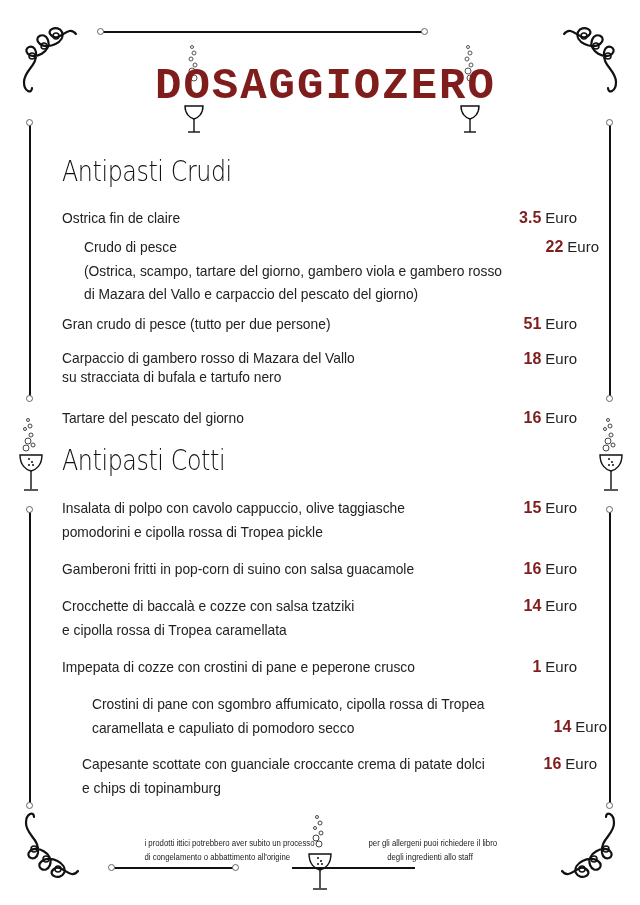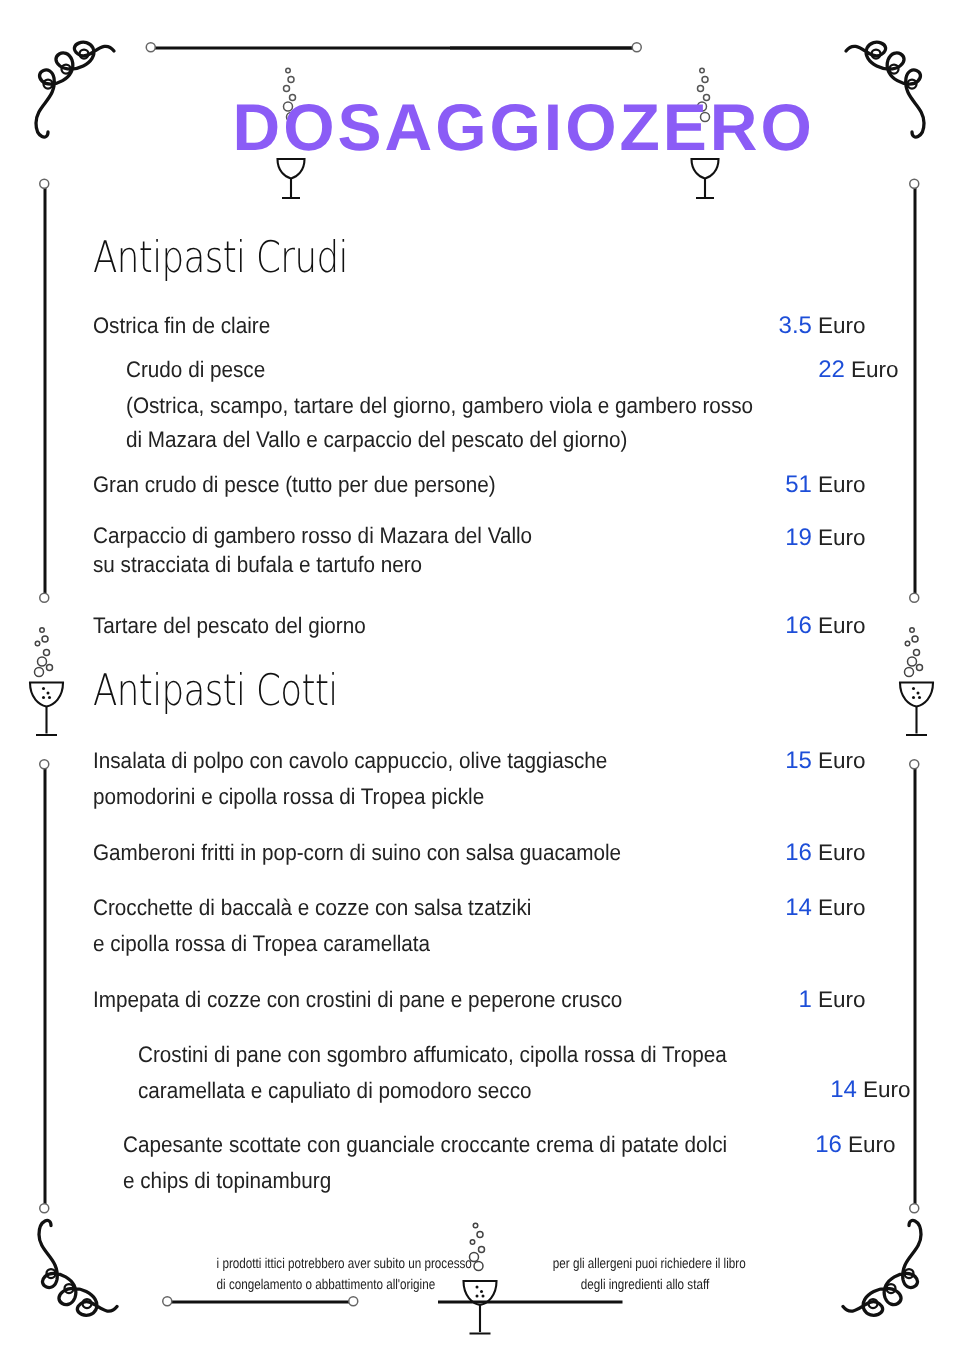--- a/index.html
+++ b/index.html
@@ -3,29 +3,29 @@
 <meta charset="utf-8">
 <style>
   html, body { margin: 0; padding: 0; background: #ffffff; }
   body { width: 640px; height: 905px; position: relative; overflow: hidden; color: #1a1a1a; font-family: "DejaVu Sans", sans-serif; }
   .abs { position: absolute; }
   .hline { position: absolute; height: 2px; background: #111; }
   .vline { position: absolute; width: 2px; background: #111; }
   .node { position: absolute; width: 5px; height: 5px; border: 1px solid #666; border-radius: 50%; background: #fff; }
 
   .logo { position: absolute; left: 155px; top: 60px; width: 330px; height: 72px; }
-  .logo-title { position: absolute; left: 0; top: 0; width: 330px; text-align: right; font-family: Liberation Sans, sans-serif; font-weight: bold; font-size: 44px; letter-spacing: 2px; color: #8b5cf6; line-height: 52px; }
+  .logo-title { position: absolute; left: 0; top: 0; width: 330px; text-align: right; font-family: Liberation Mono, monospace; font-weight: bold; font-size: 44px; letter-spacing: 2px; color: #7f1d1d; line-height: 52px; }
   .logo-sub { position: absolute; left: 0; top: 48px; width: 330px; text-align: center; font-family: "DejaVu Sans Mono", monospace; font-size: 20px; letter-spacing: 2px; color: #111; }
 
   .section-title { position: absolute; left: 62px; font-family: "DejaVu Sans", sans-serif; font-weight: 300; font-size: 29px; color: #111; letter-spacing: -0.5px; transform: scaleX(0.82); transform-origin: left center; }
 
   .item { position: absolute; left: 62px; width: 515px; }
   .item-desc { font-family: "Liberation Sans Narrow", "Liberation Sans", sans-serif; font-size: 15px; line-height: 23.5px; color: #222; width: 460px; transform: scaleX(0.92); transform-origin: left top; white-space: nowrap; }
   .item-price { position: absolute; right: 0; top: 0; font-family: "Liberation Sans", sans-serif; font-size: 15px; line-height: 23.5px; color: #222; white-space: nowrap; }
-  .item-price .num { font-weight: normal; font-size: 16px; color: #1d4ed8; margin-right: 4px; }
+  .item-price .num { font-weight: bold; font-size: 16px; color: #7f1d1d; margin-right: 4px; }
 
   .foot-note { position: absolute; font-family: "Liberation Sans", sans-serif; font-size: 9.5px; line-height: 14px; color: #222; text-align: center; transform: scaleX(0.82); transform-origin: center top; white-space: nowrap; }
 </style>
 </head>
 <body>
 
 <div class="hline" style="left:102px; top:31px; width:320px;"></div>
 <div class="hline" style="left:300px; top:31px; width:122px;"></div>
 <div class="node" style="left:97px; top:28px;"></div>
 <div class="node" style="left:421px; top:28px;"></div>
@@ -179,21 +179,21 @@
     <div>Gran crudo di pesce (tutto per due persone)</div>
   </div>
   <div class="item-price"><span class="num">51</span><span>Euro</span></div>
 </div>
 
 <div class="item" style="top:348px;">
   <div class="item-desc" style="line-height:19px;">
     <div>Carpaccio di gambero rosso di Mazara del Vallo</div>
     <div>su stracciata di bufala e tartufo nero</div>
   </div>
-  <div class="item-price" style="line-height:21px;"><span class="num">19</span><span>Euro</span></div>
+  <div class="item-price" style="line-height:21px;"><span class="num">18</span><span>Euro</span></div>
 </div>
 
 <div class="item" style="top:406px;">
   <div class="item-desc">
     <div>Tartare del pescato del giorno</div>
   </div>
   <div class="item-price"><span class="num">16</span><span>Euro</span></div>
 </div>
 
 <div class="section-title" style="top:443px;">Antipasti Cotti</div>

